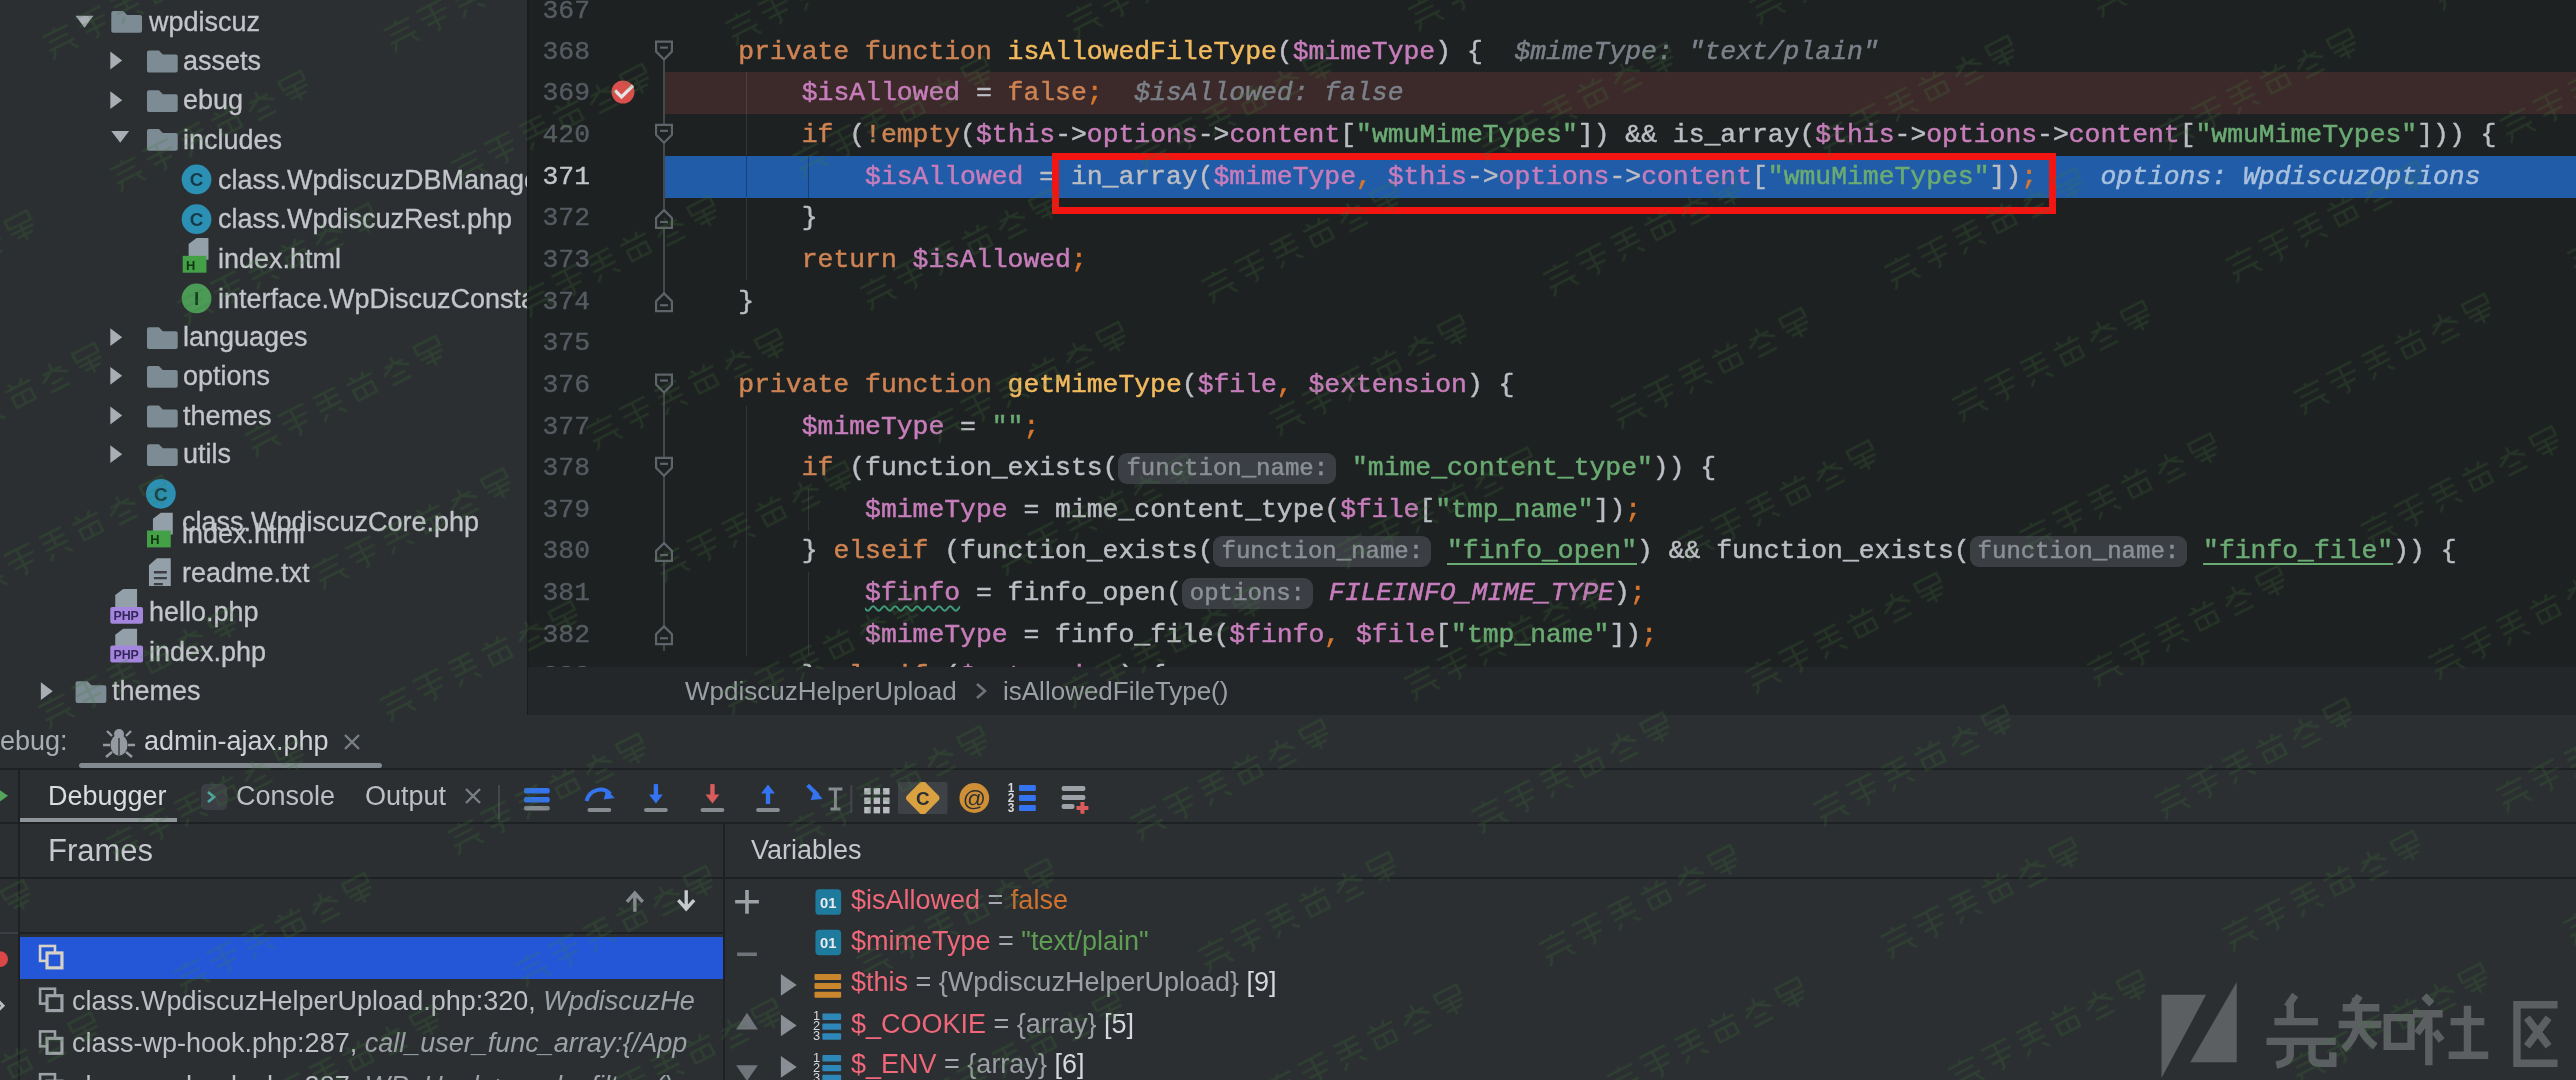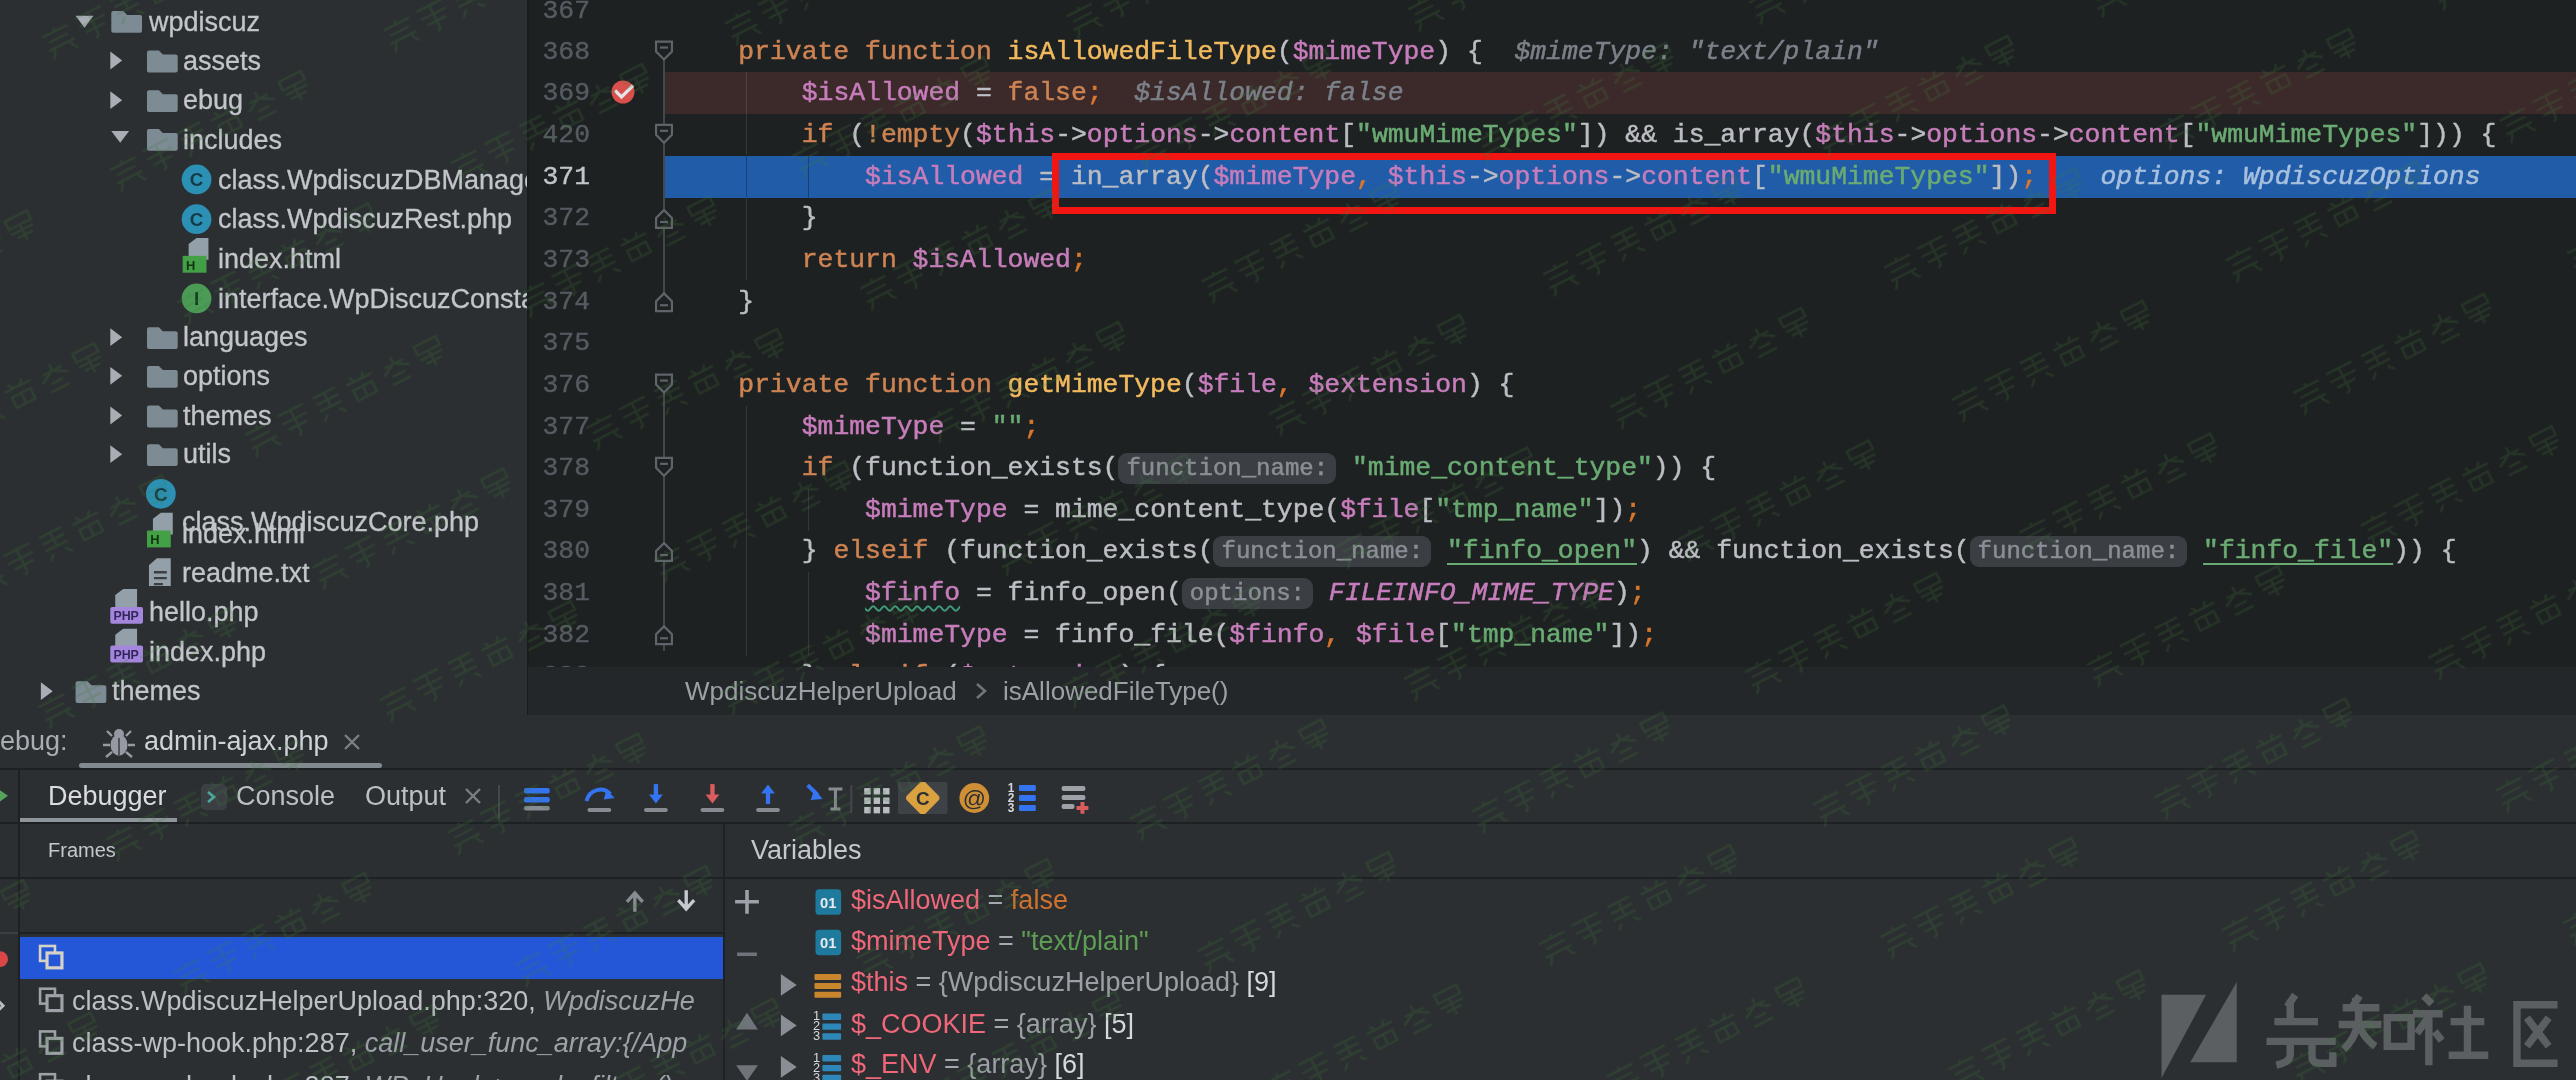--- a/index.html
+++ b/index.html
@@ -299,21 +299,21 @@
     </g>
 
     <g fill="#9DA2A8">
           <rect x="544" y="4" width="24" height="5" rx="2"></rect>
           <rect x="544" y="13" width="24" height="5" rx="2"></rect>
           <rect x="544" y="22" width="13" height="5" rx="2"></rect>
         </g>
     <path d="M565 20 v12 M559 26 h12" stroke="#DB5C5C" stroke-width="4"></path>
   </svg>
 
-  <div class="abs" style="left:48px;top:109px;height:53px;line-height:53px;font-size:20px;color:#C5C8CD">Frames</div>
+  <div class="abs" style="left:48px;top:109px;height:53px;line-height:53px;font-size:31px;color:#C5C8CD">Frames</div>
   <div class="abs" style="left:751px;top:109px;height:53px;line-height:53px;font-size:27px;color:#C5C8CD">Variables</div>
 
   <svg class="abs" style="left:621px;top:171px" width="83" height="30" viewBox="0 0 84 30">
     <path d="M14 26 v-18 m-8 8 l8 -9 l8 9" stroke="#878C92" stroke-width="3.4" fill="none"></path>
     <path d="M66 4 v18 m-8 -8 l8 9 l8 -9" stroke="#C6C9CE" stroke-width="3.4" fill="none"></path>
   </svg>
 
   <svg class="abs" style="left:730px;top:167px" width="34" height="199" viewBox="0 0 34 201">
     <path d="M17 8 v24 M5 20 h24" stroke="#9DA2A8" stroke-width="3.6"></path>
     <path d="M7 73 h20" stroke="#6F747B" stroke-width="3.6"></path>

